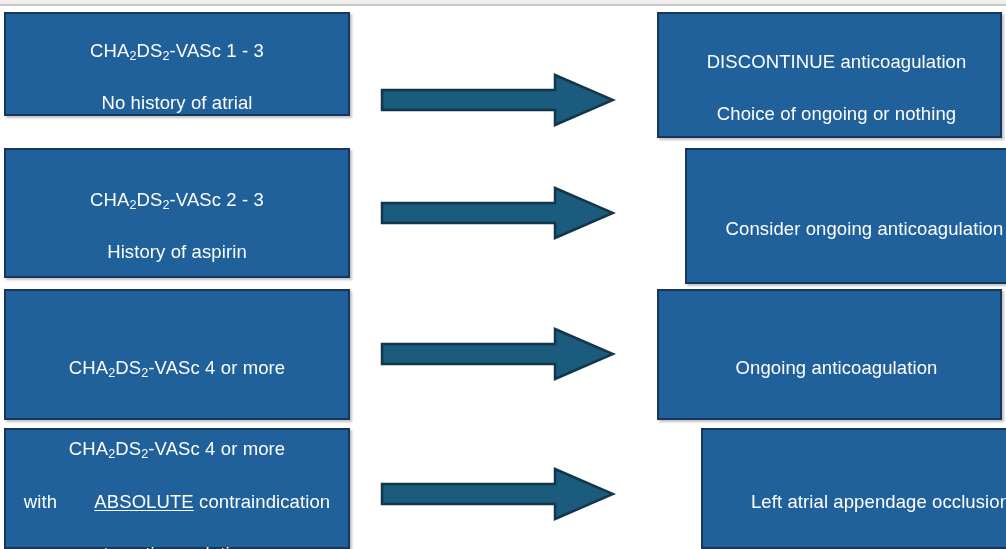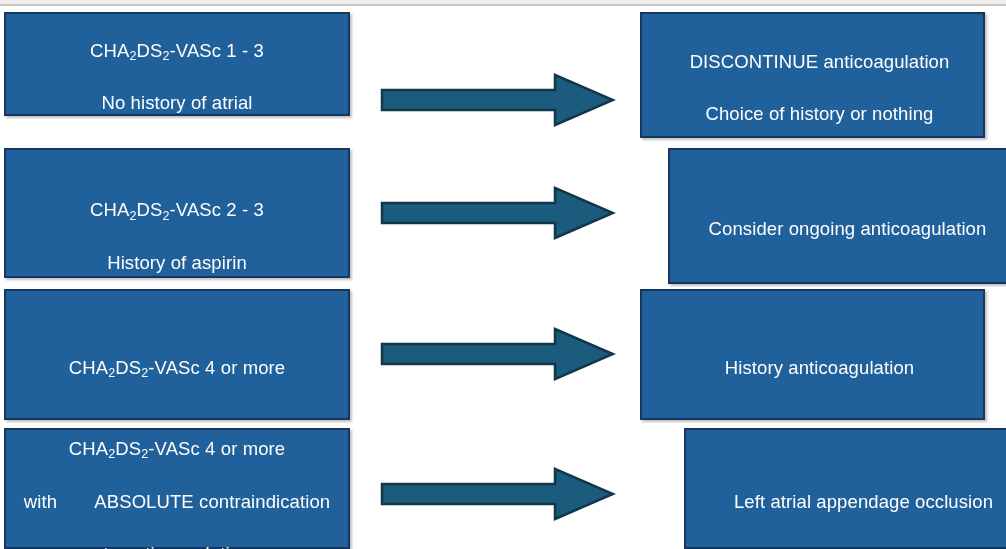--- a/index.html
+++ b/index.html
@@ -60,39 +60,40 @@
     letter-spacing: 0.1px;
     -webkit-font-smoothing: antialiased;
   }
 
   .box-left {
     left: 4px;
     width: 346px;
   }
 
   .box-right {
-    left: 640px;
+    left: 657px;
     width: 345px;
     padding-left: 14px;
   }
 
   .box-text {
     padding: 0 8px;
     white-space: pre-line;
   }
 
   sub {
     font-size: 0.68em;
     line-height: 0;
     vertical-align: baseline;
     position: relative;
     bottom: -0.28em;
   }
 
   .uline {
+    text-decoration: underline;
     text-underline-offset: 2px;
     margin-left: 32px;
   }
 
   .arrow-wrap {
     position: absolute;
     left: 380px;
     width: 236px;
     height: 56px;
   }
@@ -122,28 +123,28 @@
 
     <div class="arrow-wrap" style="top:72px;">
       <svg viewBox="0 0 236 56" xmlns="http://www.w3.org/2000/svg">
         <polygon points="2,18 175,18 175,3 233,28 175,53 175,38 2,38" fill="#1a5b7e" stroke="#13374a" stroke-width="2.5" stroke-linejoin="miter"></polygon>
       </svg>
     </div>
 
     <div class="box box-right" style="top:12px;height:126px;">
       <div class="box-text">
         <span>DISCONTINUE anticoagulation</span><br>
-        <span>Choice of history or nothing</span>
+        <span>Choice of ongoing or nothing</span>
       </div>
     </div>
   </div>
 
   <div class="row" style="top:140px;height:140px;">
 
-    <div class="box box-left" style="top:8px;height:130px;align-items:flex-end;">
+    <div class="box box-left" style="top:8px;height:130px;">
       <div class="box-text">
         <span>CHA</span><sub>2</sub><span>DS</span><sub>2</sub><span>-VASc 2 - 3</span><br>
         <span>History of aspirin</span>
       </div>
     </div>
 
     <div class="arrow-wrap" style="top:45px;">
       <svg viewBox="0 0 236 56" xmlns="http://www.w3.org/2000/svg">
         <polygon points="2,18 175,18 175,3 233,28 175,53 175,38 2,38" fill="#1a5b7e" stroke="#13374a" stroke-width="2.5" stroke-linejoin="miter"></polygon>
       </svg>
@@ -165,21 +166,21 @@
     </div>
 
     <div class="arrow-wrap" style="top:46px;">
       <svg viewBox="0 0 236 56" xmlns="http://www.w3.org/2000/svg">
         <polygon points="2,18 175,18 175,3 233,28 175,53 175,38 2,38" fill="#1a5b7e" stroke="#13374a" stroke-width="2.5" stroke-linejoin="miter"></polygon>
       </svg>
     </div>
 
     <div class="box box-right" style="top:9px;height:131px;">
       <div class="box-text">
-        <span>History anticoagulation</span>
+        <span>Ongoing anticoagulation</span>
       </div>
     </div>
   </div>
 
   <div class="row" style="top:420px;height:129px;">
 
     <div class="box box-left" style="top:8px;height:121px;">
       <div class="box-text">
         <span>CHA</span><sub>2</sub><span>DS</span><sub>2</sub><span>-VASc 4 or more</span><br>
         <span>with </span><span class="uline">ABSOLUTE</span><span> contraindication</span><br>

